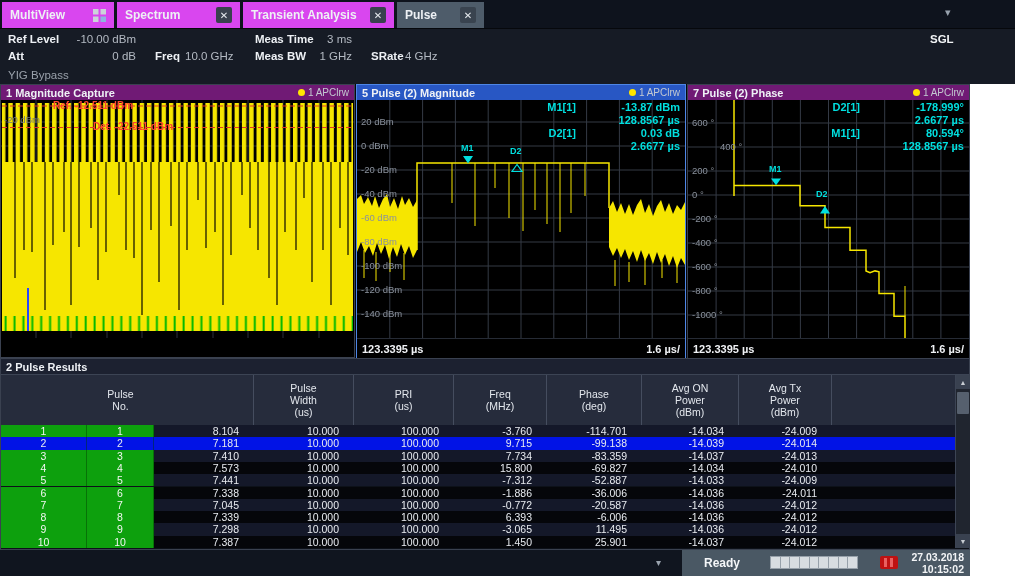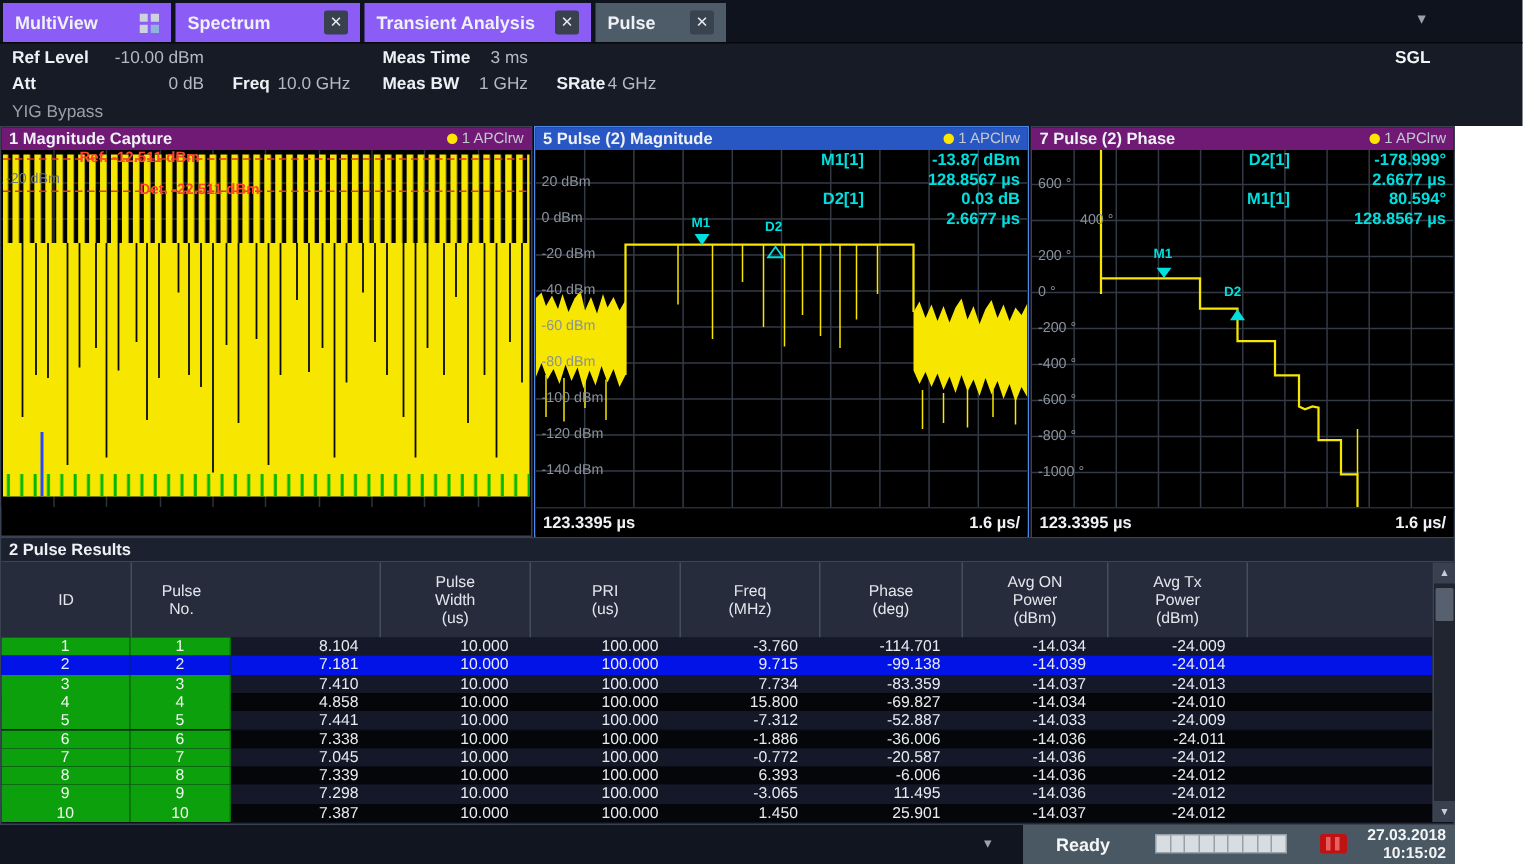--- a/index.html
+++ b/index.html
@@ -1,21 +1,21 @@
 <!DOCTYPE html>
 <html><head>
 <meta charset="utf-8">
 <style>
   html,body{margin:0;padding:0;background:#ffffff;width:1024px;height:576px;overflow:hidden;
     font-family:"Liberation Sans","DejaVu Sans",sans-serif;}
   #root{position:absolute;top:0;left:0;width:1024px;height:576px;background:#ffffff;}
 
   
   #topbar{position:absolute;top:0;left:0;width:1015px;height:28px;background:#0e131d;}
-  .tab{position:absolute;top:2px;height:26px;background:#8b5cf6;display:flex;align-items:center;
+  .tab{position:absolute;top:2px;height:26px;background:#d946ef;display:flex;align-items:center;
        justify-content:space-between;padding:0 8px;box-sizing:border-box;color:#eef1f5;
        font-size:12px;font-weight:bold;cursor:default;}
   .tab.active{background:#4e5c6a;}
   .closebox{width:16px;height:16px;background:#39414e;border-radius:2px;color:#e8ecf0;
        font-size:10px;font-weight:bold;display:flex;align-items:center;justify-content:center;margin-left:10px;}
   .tab.active .closebox{background:#39434f;}
   .caretbtn{position:absolute;top:6px;color:#97a1ad;font-size:11px;}
 
   
   #chanbar{position:absolute;top:28px;left:0;width:1015px;height:56px;background:#161b25;border-top:1px solid #06080c;box-sizing:border-box;}
@@ -278,21 +278,20 @@
       <div class="axisbar">
         <span>123.3395 µs</span>
         <span>1.6 µs/</span>
       </div>
     </div>
   </div>
 
   <div id="tablewin">
     <div id="ttitle">2 Pulse Results</div>
     <div id="thead">
-        <div class="hcell" style="left: 0px; width: 86px;">ID</div>
         <div class="hcell" style="left: 86px; width: 67px;">Pulse<br>No.</div>
         <div class="hcell" style="left: 252px; width: 100px;">Pulse<br>Width<br>(us)</div>
         <div class="hcell" style="left: 352px; width: 100px;">PRI<br>(us)</div>
         <div class="hcell" style="left: 452px; width: 93px;">Freq<br>(MHz)</div>
         <div class="hcell" style="left: 545px; width: 95px;">Phase<br>(deg)</div>
         <div class="hcell" style="left: 640px; width: 97px;">Avg ON<br>Power<br>(dBm)</div>
         <div class="hcell" style="left: 737px; width: 93px;">Avg Tx<br>Power<br>(dBm)</div>
         <div class="hcell" style="left: 830px; width: 124px;"></div>
       </div>
     <div id="rows">
@@ -325,21 +324,21 @@
           <div class="tcell" style="left: 252px; width: 100px;">10.000</div>
           <div class="tcell" style="left: 352px; width: 100px;">100.000</div>
           <div class="tcell" style="left: 452px; width: 93px;">7.734</div>
           <div class="tcell" style="left: 545px; width: 95px;">-83.359</div>
           <div class="tcell" style="left: 640px; width: 97px;">-14.037</div>
           <div class="tcell" style="left: 737px; width: 93px;">-24.013</div>
         </div>
         <div class="trow b" style="top: 36.9px;">
           <div class="tcell idc" style="left: 0px; width: 86px;">4</div>
           <div class="tcell idc" style="left: 86px; width: 67px;">4</div>
-          <div class="tcell" style="left: 153px; width: 99px;">4.858</div>
+          <div class="tcell" style="left: 153px; width: 99px;">7.573</div>
           <div class="tcell" style="left: 252px; width: 100px;">10.000</div>
           <div class="tcell" style="left: 352px; width: 100px;">100.000</div>
           <div class="tcell" style="left: 452px; width: 93px;">15.800</div>
           <div class="tcell" style="left: 545px; width: 95px;">-69.827</div>
           <div class="tcell" style="left: 640px; width: 97px;">-14.034</div>
           <div class="tcell" style="left: 737px; width: 93px;">-24.010</div>
         </div>
         <div class="trow a" style="top: 49.2px;">
           <div class="tcell idc" style="left: 0px; width: 86px;">5</div>
           <div class="tcell idc" style="left: 86px; width: 67px;">5</div>

